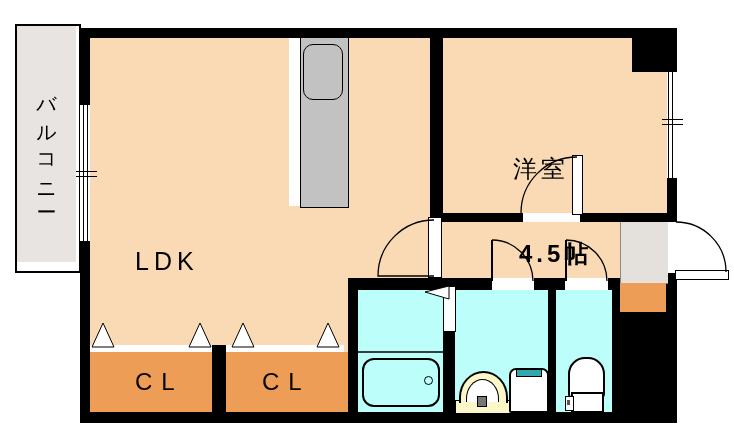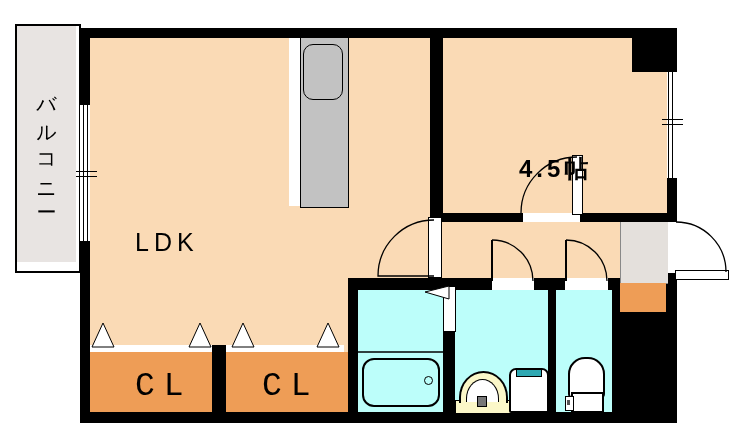--- a/index.html
+++ b/index.html
@@ -14,21 +14,21 @@
   .gap{background:#fff;}
   
   .balcony-outer{border:2px solid #000;background:#fff;}
   .balcony-inner{background:#E8E4E2;}
   .balcony-label{writing-mode:vertical-rl;text-orientation:upright;font-size:20px;
                  letter-spacing:7px;color:#000;}
   
   .room-label{color:#000;line-height:1.18;white-space:pre;}
   .ldk-label{font-size:25px;letter-spacing:5px;}
   .yo-label{font-size:24px;letter-spacing:4px;}
-  .cl-label{font-size:33px;letter-spacing:9px;font-family:Liberation Mono, monospace;}
+  .cl-label{font-size:24px;letter-spacing:9px;}
   
   .counter{background:#C2C2C2;border:1px solid #000;}
   .sink{border:1px solid #000;border-radius:10px;background:transparent;}
   .leaf{background:#fff;border:1px solid #000;}
   .tub{border:2px solid #000;border-radius:12px;background:transparent;}
   .drain{border:1.5px solid #000;border-radius:50%;background:transparent;}
   .wm{background:#fff;border:2px solid #000;border-radius:7px 7px 2px 2px;}
   .wm-top{background:#2FA8B2;border:1px solid #000;}
   .basin-base{background:#FBF7C8;border:1px solid #000;}
   .basin-arch{background:#FBF7C8;border:2px solid #000;border-bottom:none;
@@ -131,20 +131,21 @@
     <polygon points="92,347 114,347 103,323" fill="#fff" stroke="#000" stroke-width="1"></polygon>
     <polygon points="189,347 211,347 200,323" fill="#fff" stroke="#000" stroke-width="1"></polygon>
     <polygon points="232,347 254,347 243,323" fill="#fff" stroke="#000" stroke-width="1"></polygon>
     <polygon points="317,347 339,347 328,323" fill="#fff" stroke="#000" stroke-width="1"></polygon>
 
     <polygon points="425,292 449,286 449,299" fill="#fff" stroke="#000" stroke-width="1"></polygon>
 
     <path d="M358 352 H443" stroke="#000" stroke-width="1.5" fill="none"></path>
   </svg>
 
-  <div class="abs room-label ldk-label" style="left:135px;top:169px;">
+  <div class="abs room-label ldk-label" style="left:135px;top:188px;">
     <div>LDK</div>
   </div>
   <div class="abs room-label yo-label" style="left:513px;top:98px;">
+    <div>洋室</div>
     <div style="padding-left:6px;font-weight:bold;">4.5帖</div>
   </div>
 
 </div>
 
 </body></html>

